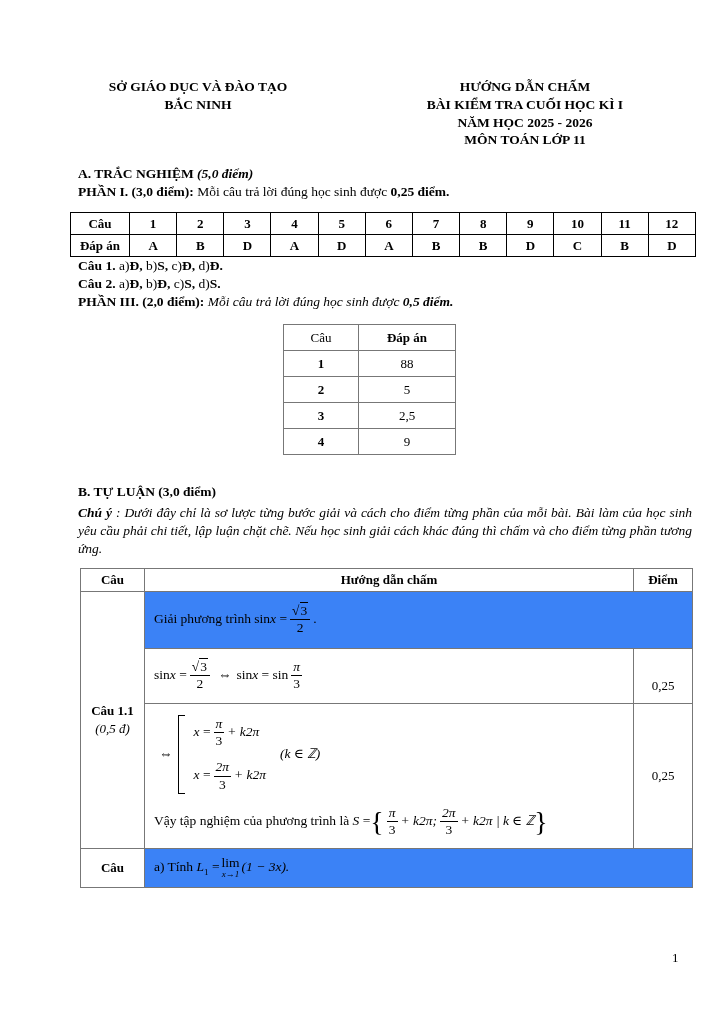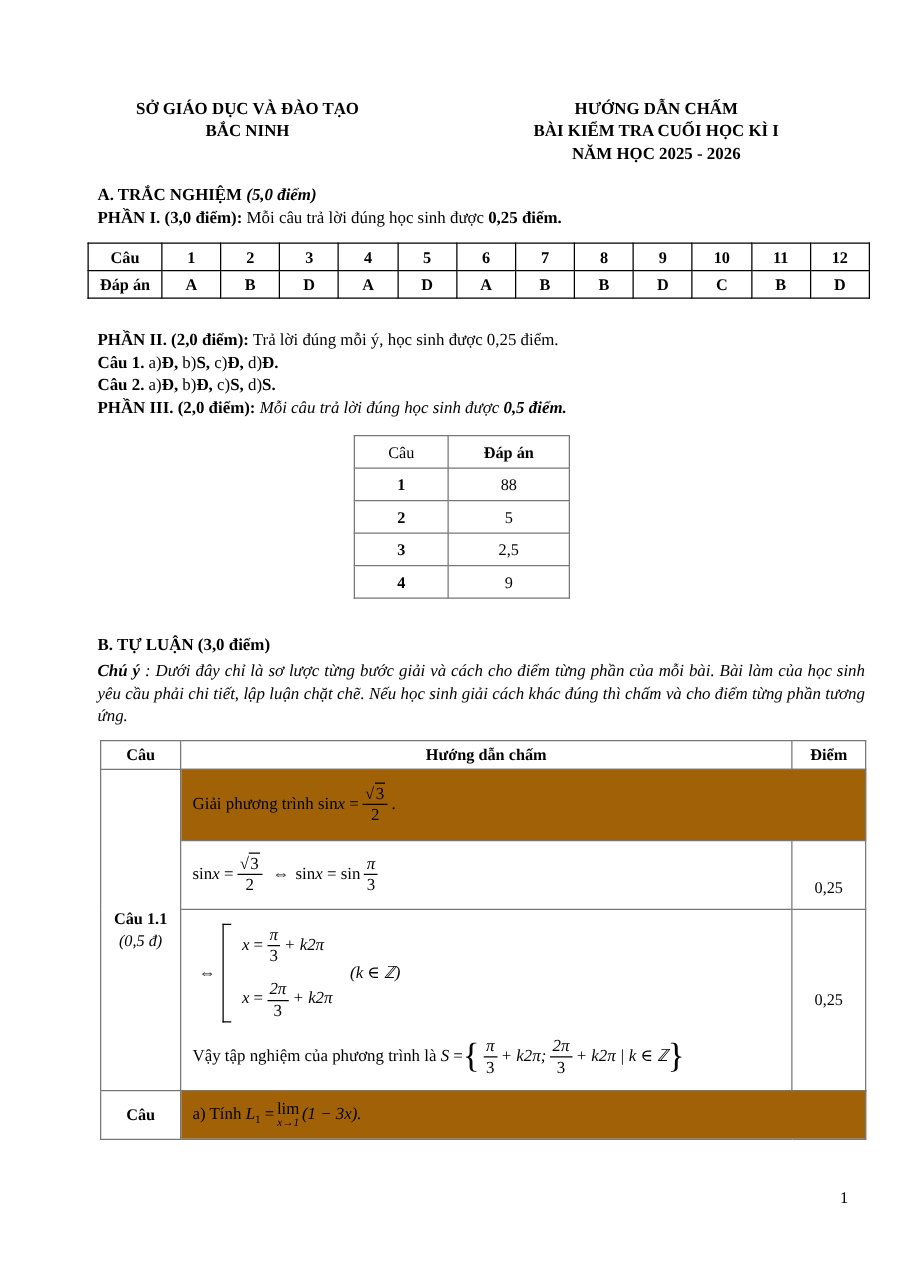--- a/index.html
+++ b/index.html
@@ -28,21 +28,21 @@
   table.p3 td{border:1px solid #777;text-align:center;font-size:13px;height:25px;padding:0;}
   table.p3 td.c1{width:74px;}
   table.p3 td.c2{width:96px;}
 
   .note{margin-top:3px;text-align:justify;font-style:italic;}
 
   
   table.sol{border-collapse:collapse;margin:10px 0 0 2px;table-layout:fixed;width:612px;font-size:13px;}
   table.sol td{border:1px solid #777;padding:2px 6px;vertical-align:middle;}
   table.sol .head td{font-weight:bold;text-align:center;height:20px;padding:1px;}
-  td.grey{background:#a16207;}
+  td.grey{background:#3b82f6;}
   td.caucell{text-align:center;}
   td.score{text-align:center;font-size:13px;margin-top:19px;}
   .eq-cell{padding-left:9px !important;}
 
   
   .m{font-size:13.5px;white-space:nowrap;}
   .mi{font-style:italic;}
   .frac{display:inline-block;vertical-align:middle;text-align:center;line-height:1.05;margin:2px 3px;}
   .frac .fn{display:block;padding:0 2px 1px 2px;}
   .frac .fd{display:block;border-top:1px solid #000;padding:1px 2px 0 2px;}
@@ -69,20 +69,21 @@
 
   <div class="header">
     <div class="header-left">
       <div>SỞ GIÁO DỤC VÀ ĐÀO TẠO</div>
       <div>BẮC NINH</div>
     </div>
     <div class="header-right">
       <div>HƯỚNG DẪN CHẤM</div>
       <div>BÀI KIỂM TRA CUỐI HỌC KÌ I</div>
       <div>NĂM HỌC 2025 - 2026</div>
+      <div>MÔN TOÁN LỚP 11</div>
     </div>
   </div>
 
   <div class="sec-title">
     <span>A. TRẮC NGHIỆM</span>
     <span class="bi">(5,0 điểm)</span>
   </div>
 
   <div class="para">
     <span class="b">PHẦN I. (3,0 điểm):</span>
@@ -118,24 +119,20 @@
       <td>B</td>
       <td>B</td>
       <td>D</td>
       <td>C</td>
       <td>B</td>
       <td>D</td>
     </tr>
   </tbody>
     </table>
 
-  <div class="para" style="margin-top:24px;">
-    <span class="b">PHẦN II. (2,0 điểm):</span>
-    <span>Trả lời đúng mỗi ý, học sinh được 0,25 điểm.</span>
-  </div>
 
   <div class="para">
     <span class="b">Câu 1.</span>
     <span>a)</span><span class="b">Đ,</span>
     <span>b)</span><span class="b">S,</span>
     <span>c)</span><span class="b">Đ,</span>
     <span>d)</span><span class="b">Đ.</span>
   </div>
 
   <div class="para">

